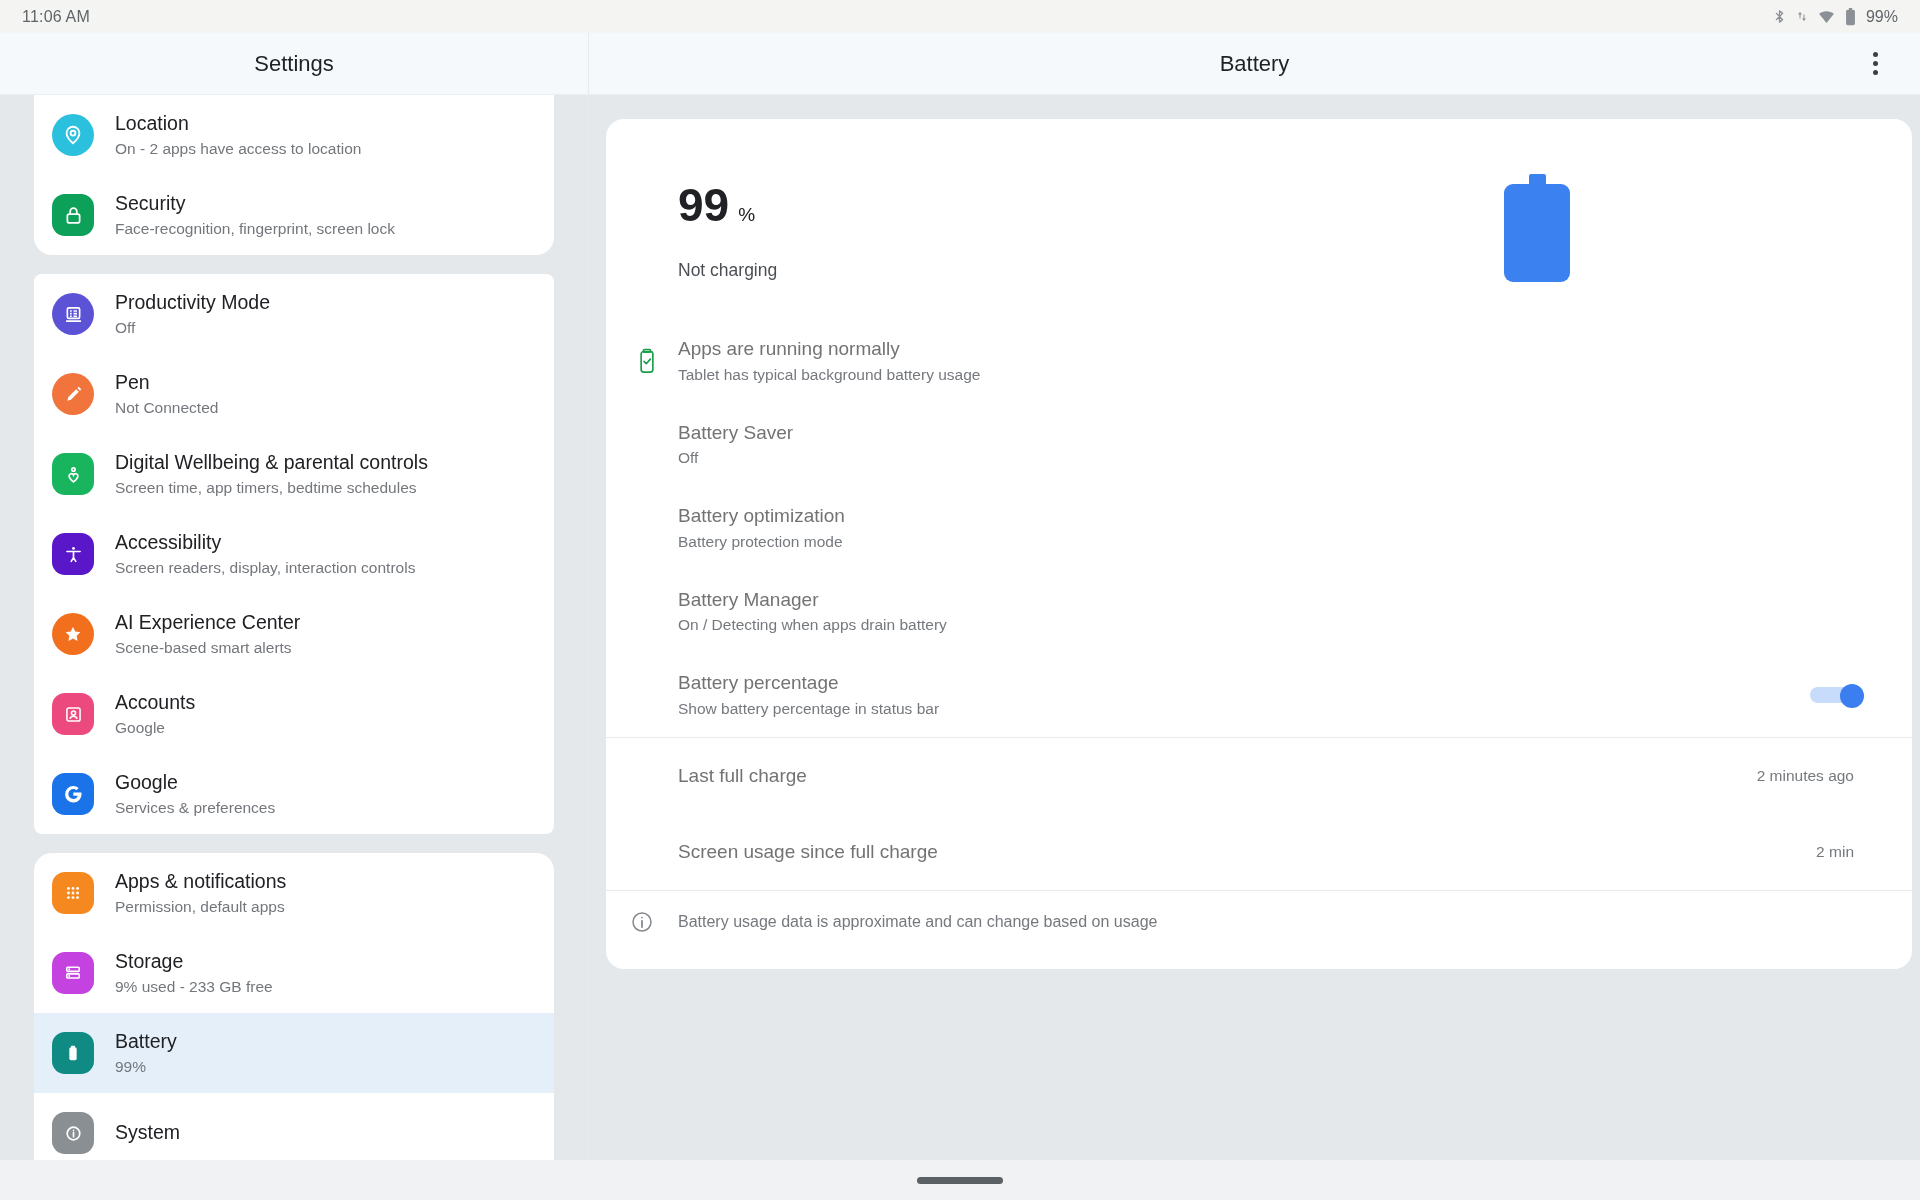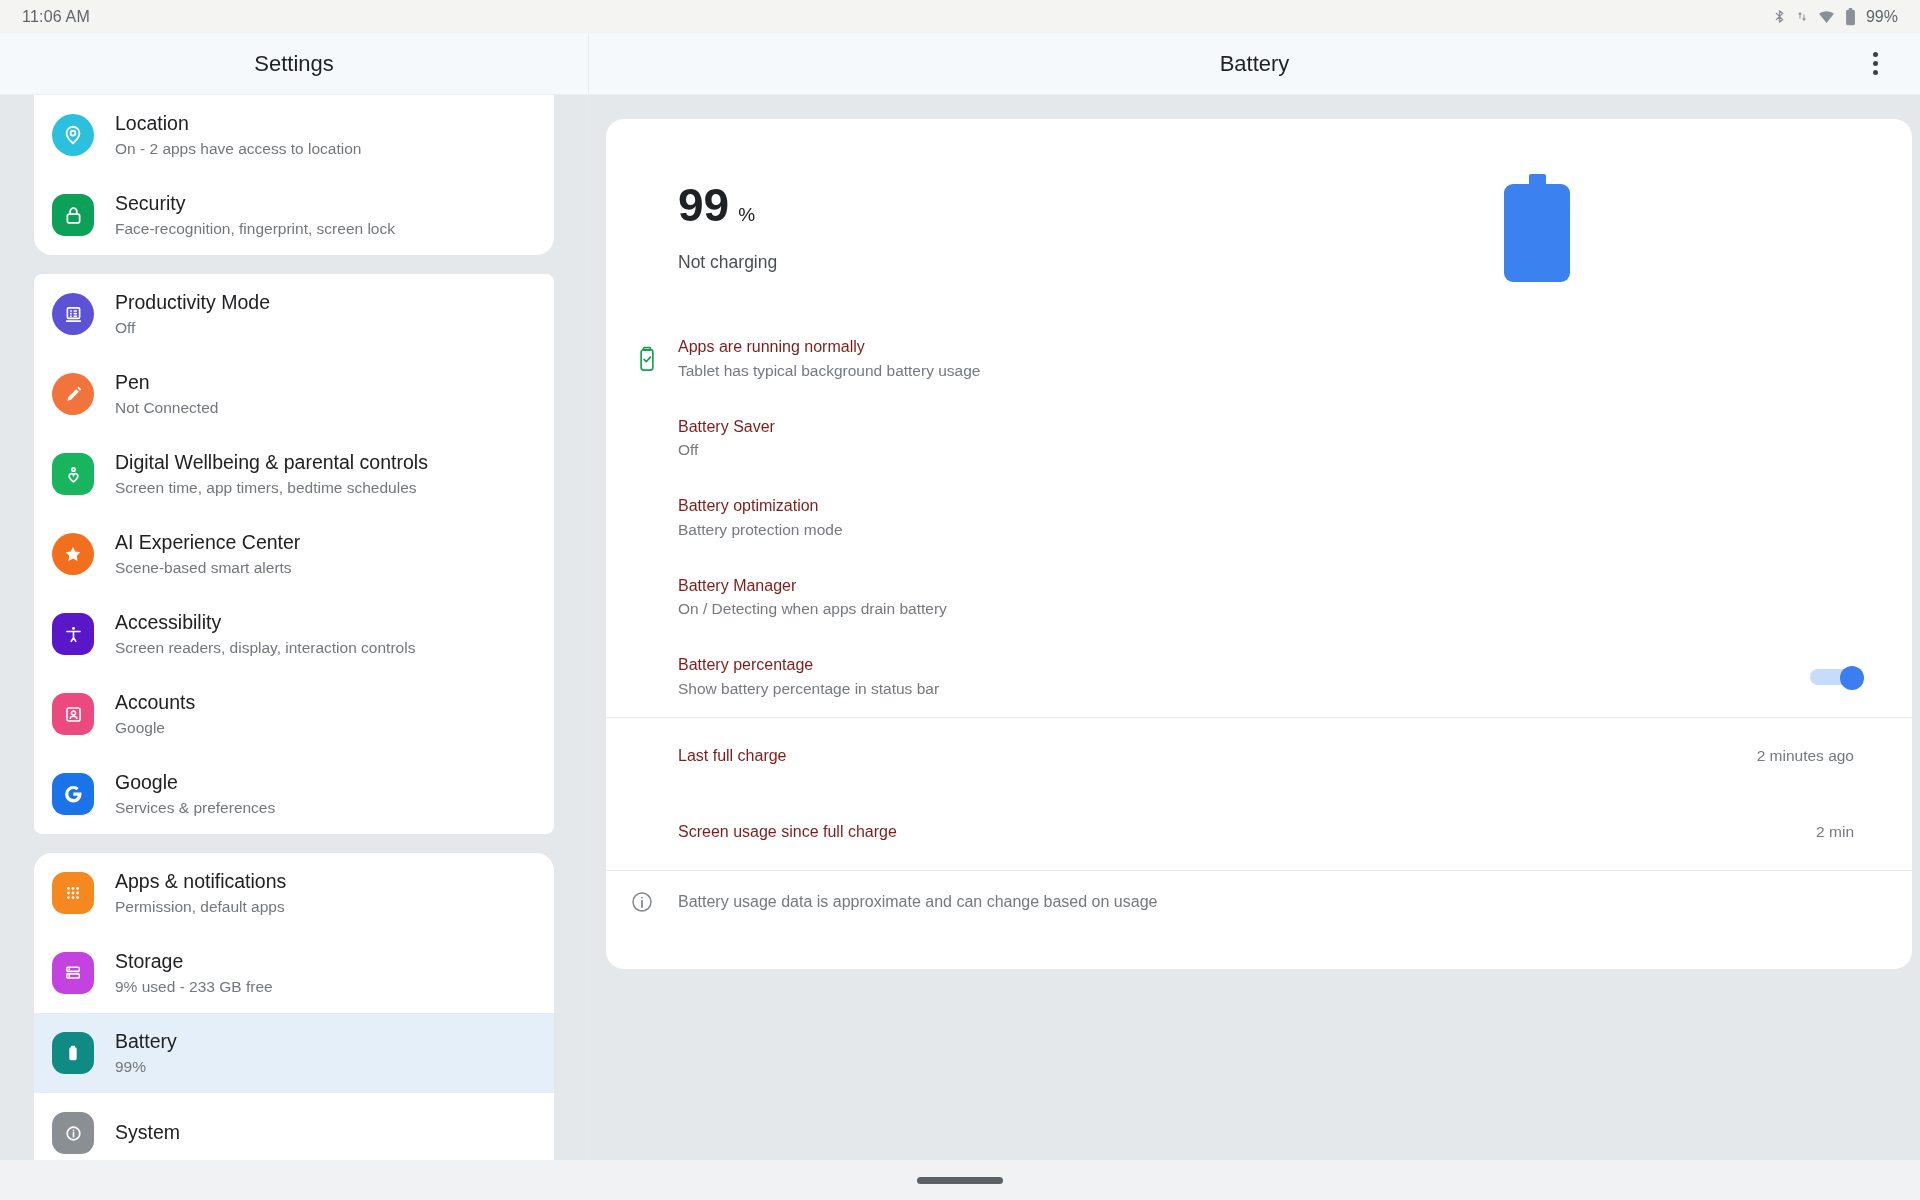--- a/index.html
+++ b/index.html
@@ -126,40 +126,40 @@
   }
   .hero-left{ padding-top:8px; }
   .hero-pct{
     font-size:46px; font-weight:700; color:#1f2124; line-height:1;
     display:flex; align-items:baseline;
   }
   .hero-pct .sym{
     font-size:19px; font-weight:400; margin-left:9px; color:#202124;
   }
   .hero-status{
-    font-size:17.5px; color:#4b4f54; margin-top:24px;
+    font-size:17.5px; color:#4b4f54; margin-top:32px;
   }
   .hero-right{
     margin-left:auto; margin-right:280px; padding-top:0;
   }
 
   .rows{ padding:0 0 0 0; }
   .b-row{
     display:flex; align-items:center;
     padding:17px 48px 17px 72px;
     min-height:76px;
     position:relative;
   }
   .b-row .lead-icon{
     position:absolute; left:24px; top:50%; transform:translateY(-50%);
     width:34px; height:34px;
     display:flex; align-items:center; justify-content:center;
   }
   .b-row .texts{ display:flex; flex-direction:column; }
-  .b-title{ font-size:16px; color:#7f1d1d; line-height:1.35; }
+  .b-title{ font-size:19px; color:#737373; line-height:1.35; }
   .b-sub{ font-size:15.5px; color:#75797e; margin-top:3px; line-height:1.35; }
   .b-right-val{
     margin-left:auto; font-size:15.5px; color:#75797e; padding-right:10px;
   }
 
   .divider{ height:1px; background:#e8eaec; margin:0 0 0 0; }
 
   
   .toggle{
     margin-left:auto; position:relative;
@@ -308,40 +308,40 @@
             <circle cx="12" cy="6.3" r="1.9"></circle>
             <path d="M12 20.5c-3.3-2.6-5-4.7-5-6.8a2.6 2.6 0 015-1 2.6 2.6 0 015 1c0 2.1-1.7 4.2-5 6.8z"></path>
           </svg>
         </span>
         <span class="s-text">
           <span class="s-title">Digital Wellbeing &amp; parental controls</span>
           <span class="s-sub">Screen time, app timers, bedtime schedules</span>
         </span>
       </div>
       <div class="s-item">
-        <span class="s-icon round" style="background:#f2701d">
-          <svg width="22" height="22" viewBox="0 0 24 24" fill="#fff">
-            <path d="M12 4.3l2.5 5 5.5.8-4 3.9.95 5.5-4.95-2.6-4.95 2.6.95-5.5-4-3.9 5.5-.8z"></path>
-          </svg>
-        </span>
-        <span class="s-text">
-          <span class="s-title">AI Experience Center</span>
-          <span class="s-sub">Scene-based smart alerts</span>
-        </span>
-      </div>
-      <div class="s-item">
         <span class="s-icon" style="background:#5a17c9">
           <svg width="21" height="21" viewBox="0 0 24 24" fill="none" stroke="#fff" stroke-width="1.9" stroke-linecap="round">
             <circle cx="12" cy="5" r="1.6" fill="#fff" stroke="none"></circle>
             <path d="M4.5 8.6h15M12 8.6v7M12 15.6l-2.6 4.2M12 15.6l2.6 4.2"></path>
           </svg>
         </span>
         <span class="s-text">
           <span class="s-title">Accessibility</span>
           <span class="s-sub">Screen readers, display, interaction controls</span>
+        </span>
+      </div>
+      <div class="s-item">
+        <span class="s-icon round" style="background:#f2701d">
+          <svg width="22" height="22" viewBox="0 0 24 24" fill="#fff">
+            <path d="M12 4.3l2.5 5 5.5.8-4 3.9.95 5.5-4.95-2.6-4.95 2.6.95-5.5-4-3.9 5.5-.8z"></path>
+          </svg>
+        </span>
+        <span class="s-text">
+          <span class="s-title">AI Experience Center</span>
+          <span class="s-sub">Scene-based smart alerts</span>
         </span>
       </div>
       <div class="s-item">
         <span class="s-icon" style="background:#ec4a7e">
           <svg width="21" height="21" viewBox="0 0 24 24" fill="none" stroke="#fff" stroke-width="1.8">
             <rect x="4.5" y="4.5" width="15" height="15" rx="2"></rect>
             <circle cx="12" cy="10.2" r="2.3"></circle>
             <path d="M7.8 17c.7-2 2.3-3 4.2-3s3.5 1 4.2 3"></path>
           </svg>
         </span>

